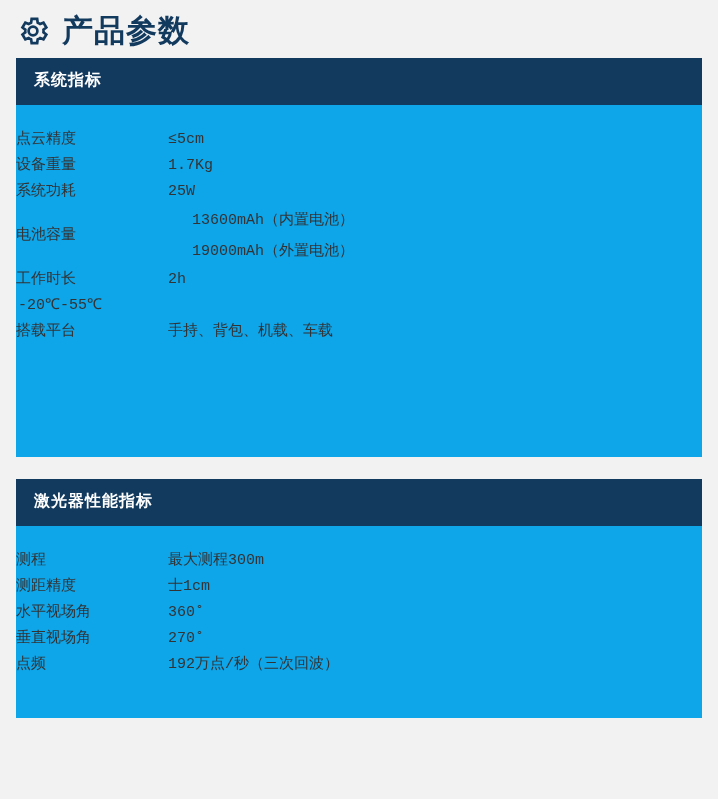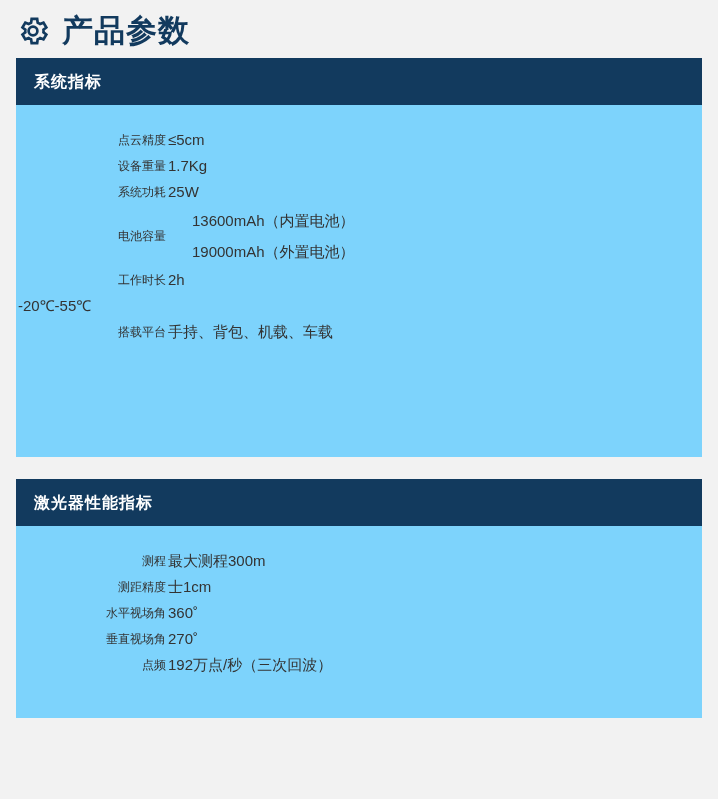--- a/index.html
+++ b/index.html
@@ -40,23 +40,24 @@
   }
   .page-title {
     font-size: 31px;
     font-weight: bold;
     letter-spacing: 1px;
     color: #123a5e;
     line-height: 1.1;
   }
   
   .card {
-    background: #7dd3fc;
+    background: #0ea5e9;
     margin: 0 16px 22px 16px;
     box-shadow: 0 0 0 rgba(0,0,0,0);
+    font-family: Liberation Mono, monospace;
   }
   .card-header {
     background: #123a5e;
     color: #ffffff;
     font-size: 16px;
     font-weight: bold;
     letter-spacing: 1px;
     padding: 14px 0 14px 18px;
     line-height: 1.2;
   }
@@ -65,22 +66,22 @@
   }
   .spec-row {
     display: flex;
     align-items: flex-start;
     padding: 0;
     margin: 0;
   }
   .spec-label {
     width: 150px;
     flex: 0 0 150px;
-    text-align: right;
-    font-size: 12px;
+    text-align: left;
+    font-size: 15px;
     color: #333333;
     line-height: 26px;
     padding: 0 0 0 0;
   }
   .spec-value {
     flex: 1 1 auto;
     font-size: 15px;
     color: #333333;
     line-height: 26px;
     padding-left: 2px;

